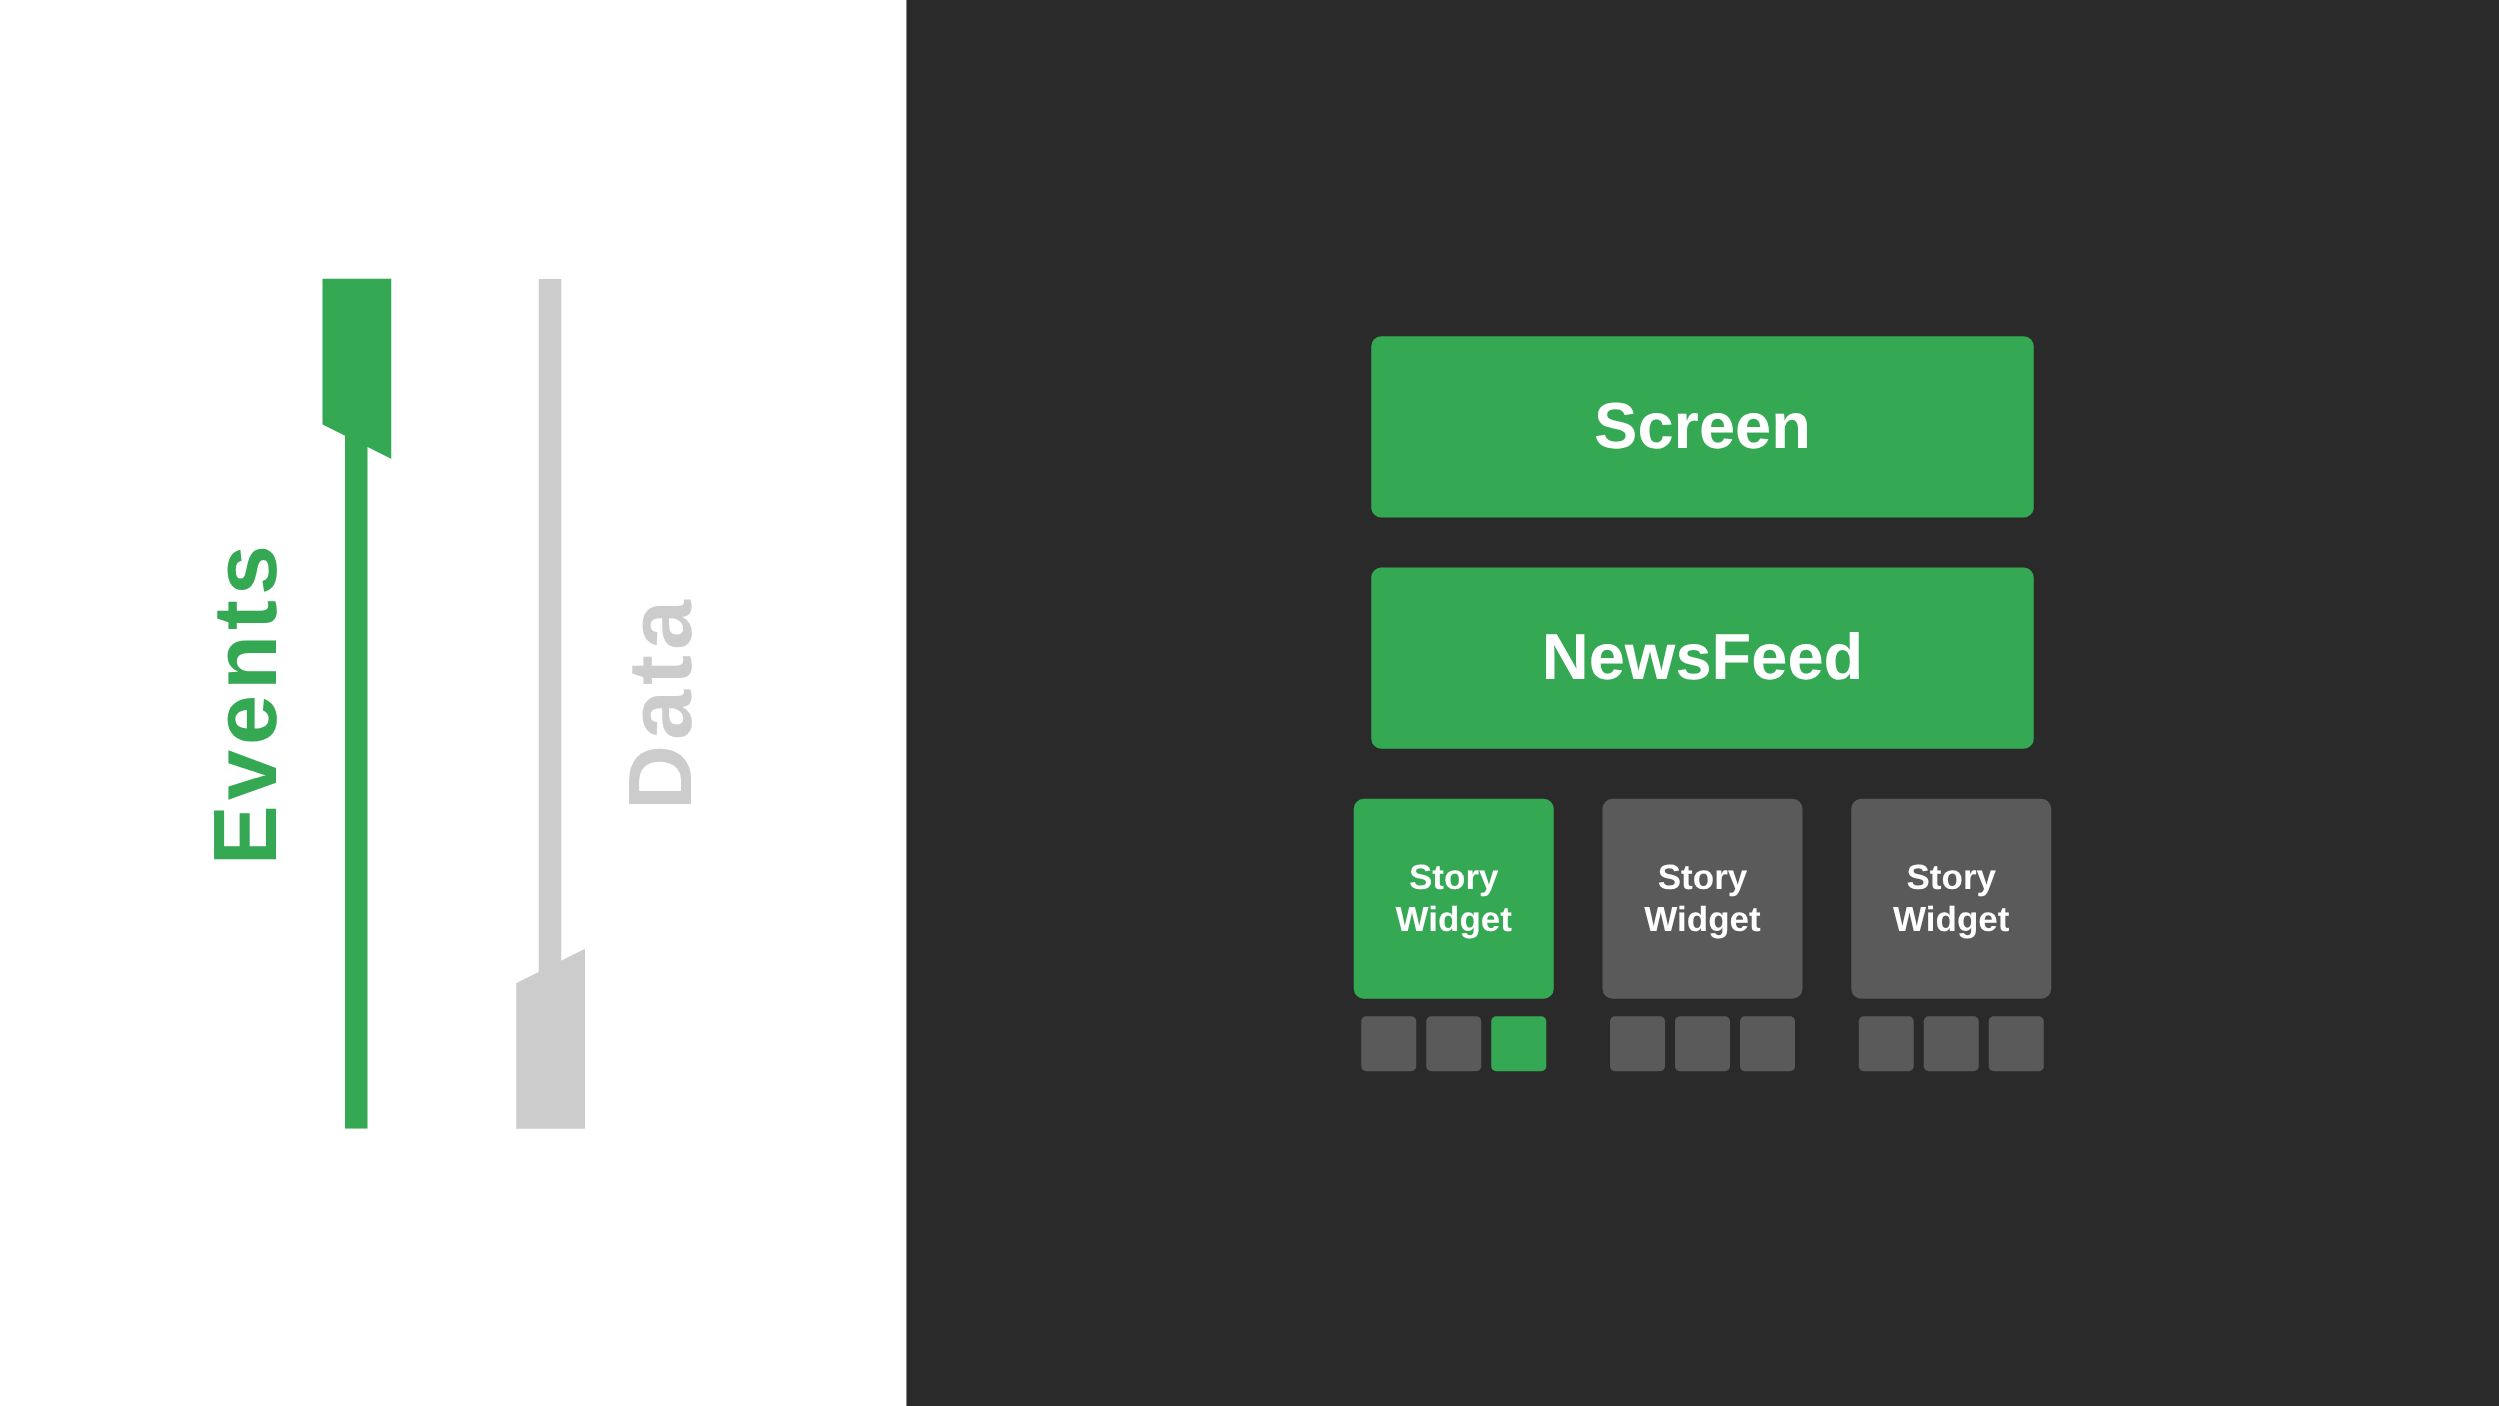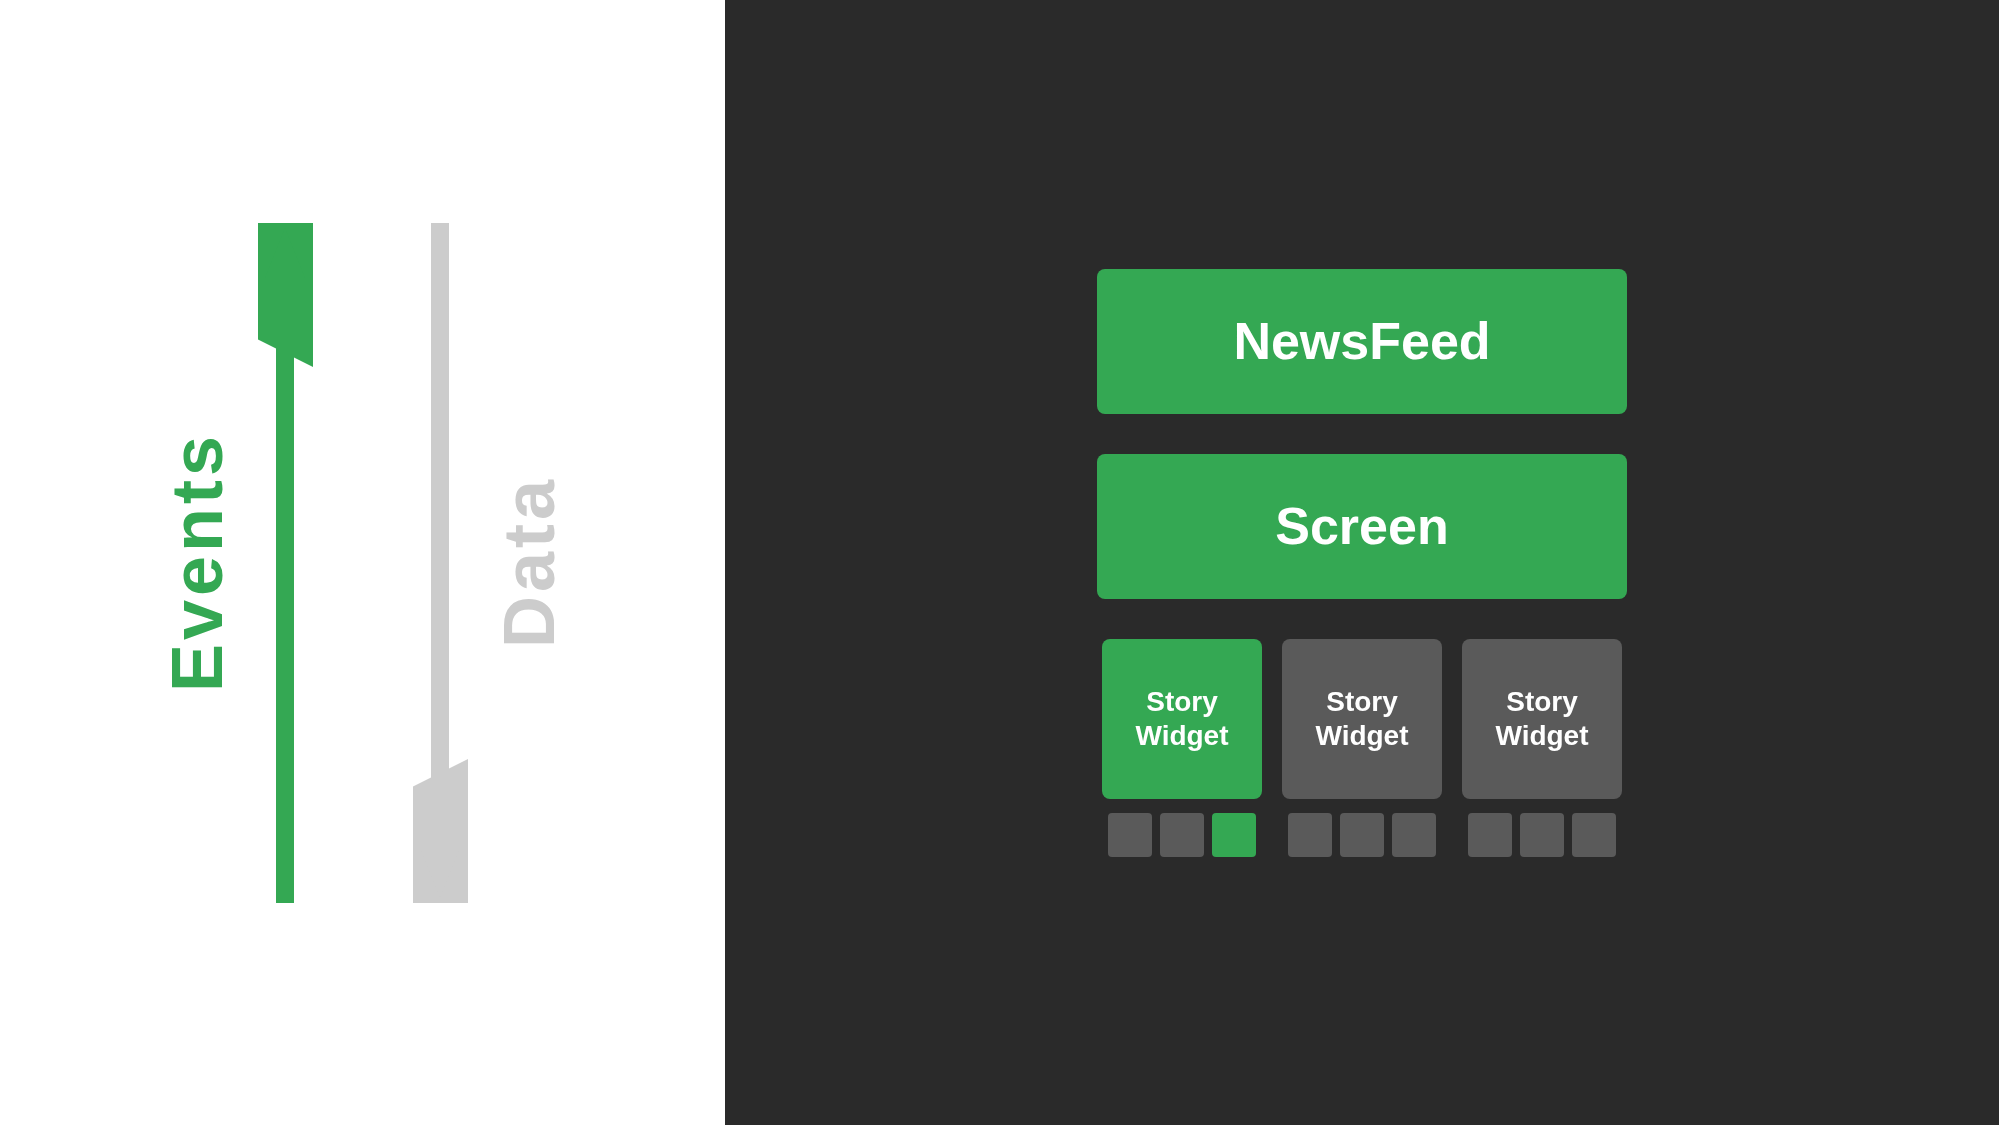--- a/index.html
+++ b/index.html
@@ -62,21 +62,21 @@
       display: flex;
       align-items: center;
       justify-content: center;
       color: white;
       font-size: 52px;
       font-weight: 600;
     }
 
     .story-widgets-row {
       display: flex;
-      gap: 20px;
+      gap: 39px;
       align-items: center;
     }
 
     .story-widget-group {
       display: flex;
       flex-direction: column;
       align-items: center;
       gap: 14px;
     }
 
@@ -189,28 +189,28 @@
       </svg>
       <span class="data-label">Data</span>
     </div>
 
   </div>
 </div>
 
 <div class="right-panel">
 
   <div class="component-row">
+    <div class="screen-box">
+      <span>Screen</span>
+    </div>
+  </div>
+
+  <div class="component-row">
     <div class="newsfeed-box">
       <span>NewsFeed</span>
-    </div>
-  </div>
-
-  <div class="component-row">
-    <div class="screen-box">
-      <span>Screen</span>
     </div>
   </div>
 
   <div class="component-row">
     <div class="story-widgets-row">
 
       <div class="story-widget-group">
         <div class="story-widget-box green">
           <span>Story<br>Widget</span>
         </div>

